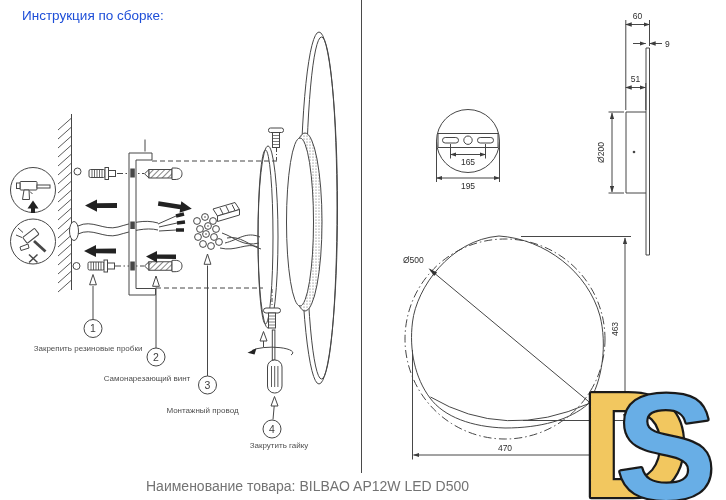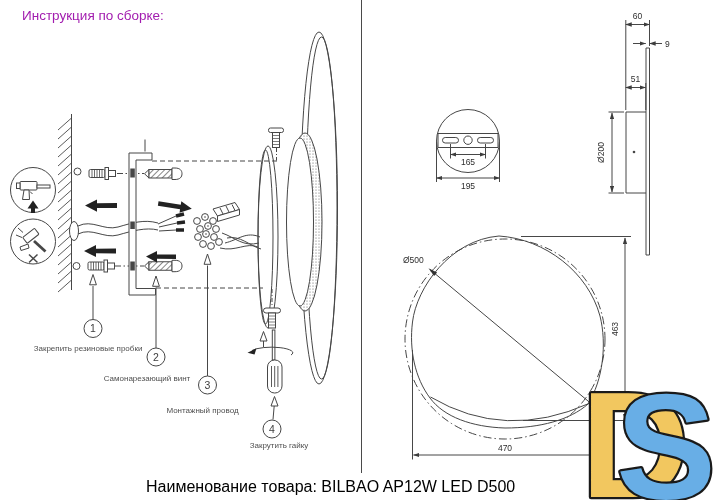--- a/index.html
+++ b/index.html
@@ -1,22 +1,22 @@
 <!DOCTYPE html>
 <html><head>
 <meta charset="utf-8">
 <style>
   html,body{margin:0;padding:0;background:#fff;}
   #page{position:relative;width:726px;height:500px;background:#ffffff;overflow:hidden;
         font-family:"Liberation Sans",sans-serif;}
-  .panel-title{position:absolute;font-size:13.5px;color:#a21caf;white-space:nowrap;}
+  .panel-title{position:absolute;font-size:13.5px;color:#1d4ed8;white-space:nowrap;}
   #title-left{left:22px;top:8px;}
   #title-right{left:369px;top:8px;}
   #divider{position:absolute;left:361px;top:0;width:1px;height:473px;background:#4a4a4a;}
-  #footer-label{position:absolute;left:146px;top:478px;font-size:16px;color:#000000;white-space:nowrap;}
+  #footer-label{position:absolute;left:146px;top:478px;font-size:14px;color:#737373;white-space:nowrap;}
   svg{position:absolute;left:0;top:0;}
   svg text{font-family:"Liberation Sans",sans-serif;}
   .dim{font-size:8.5px;fill:#2e2e2e;}
   .stepnum{font-size:10.5px;fill:#3d3d3d;}
   .steplabel{font-size:8px;fill:#4f4f4f;}
   .ln{stroke:#474747;stroke-width:1;fill:none;}
   .lnw{stroke:#474747;stroke-width:1;fill:#ffffff;}
 </style>
 </head>
 <body>

